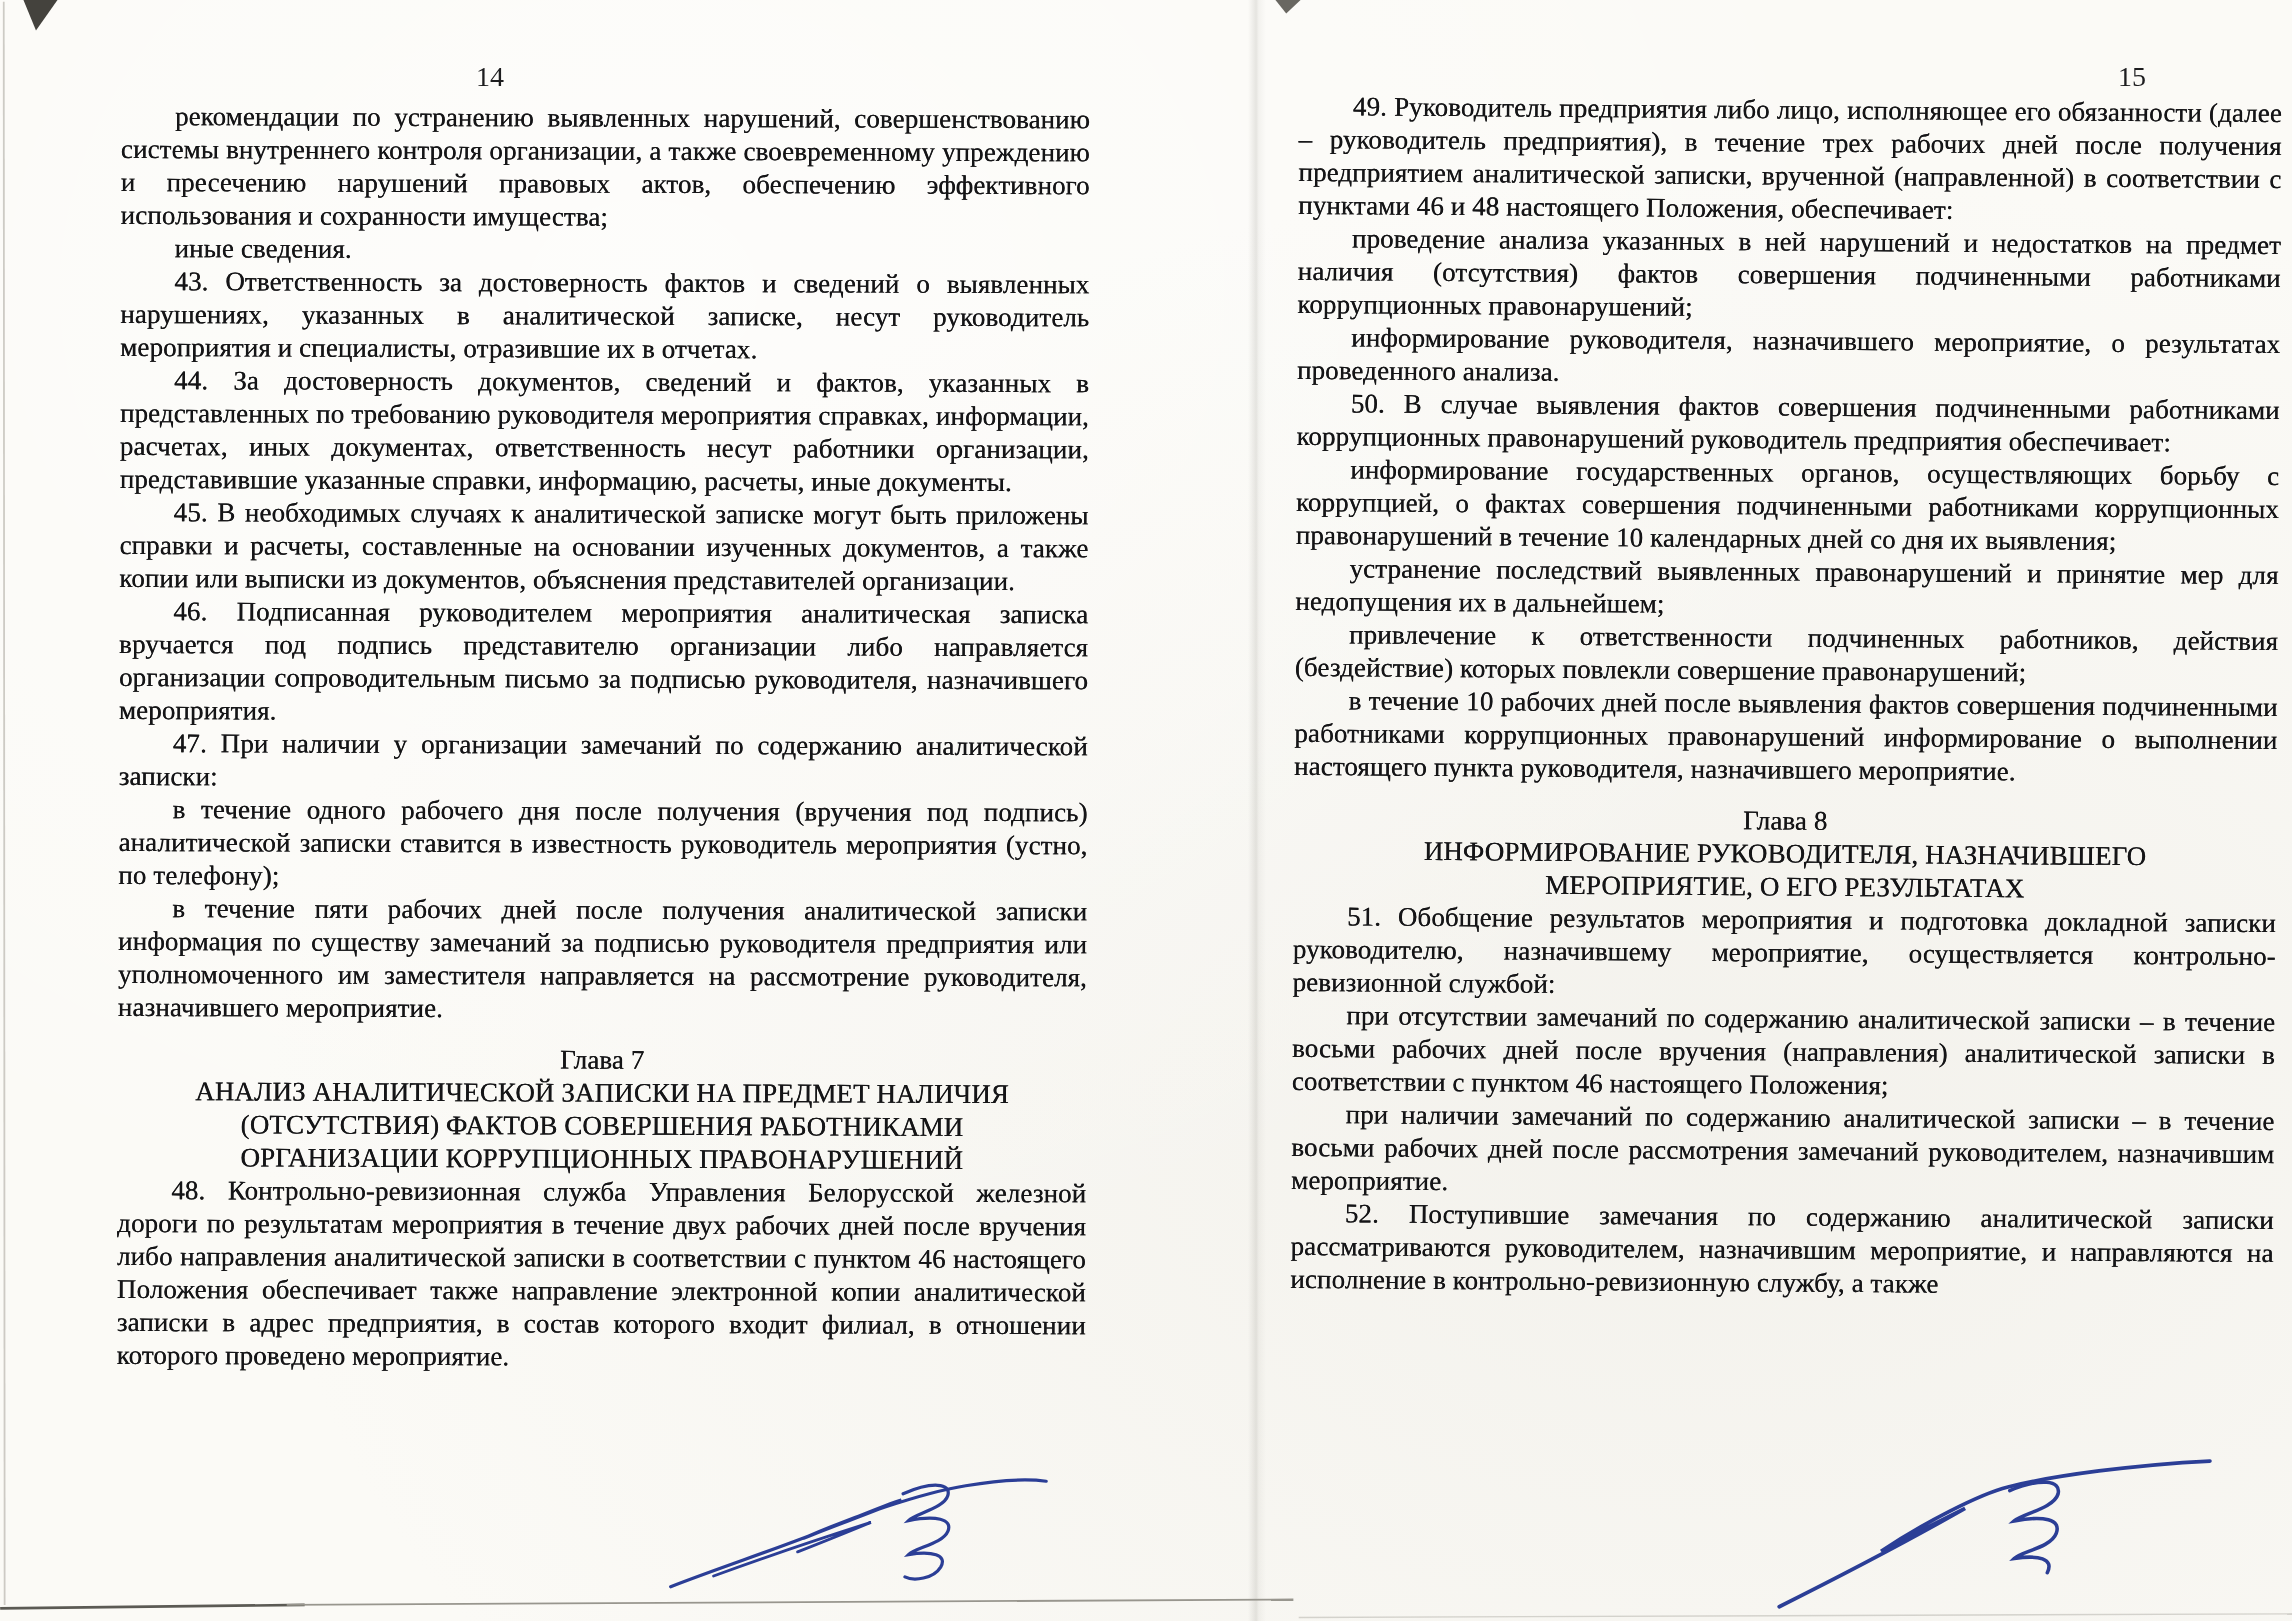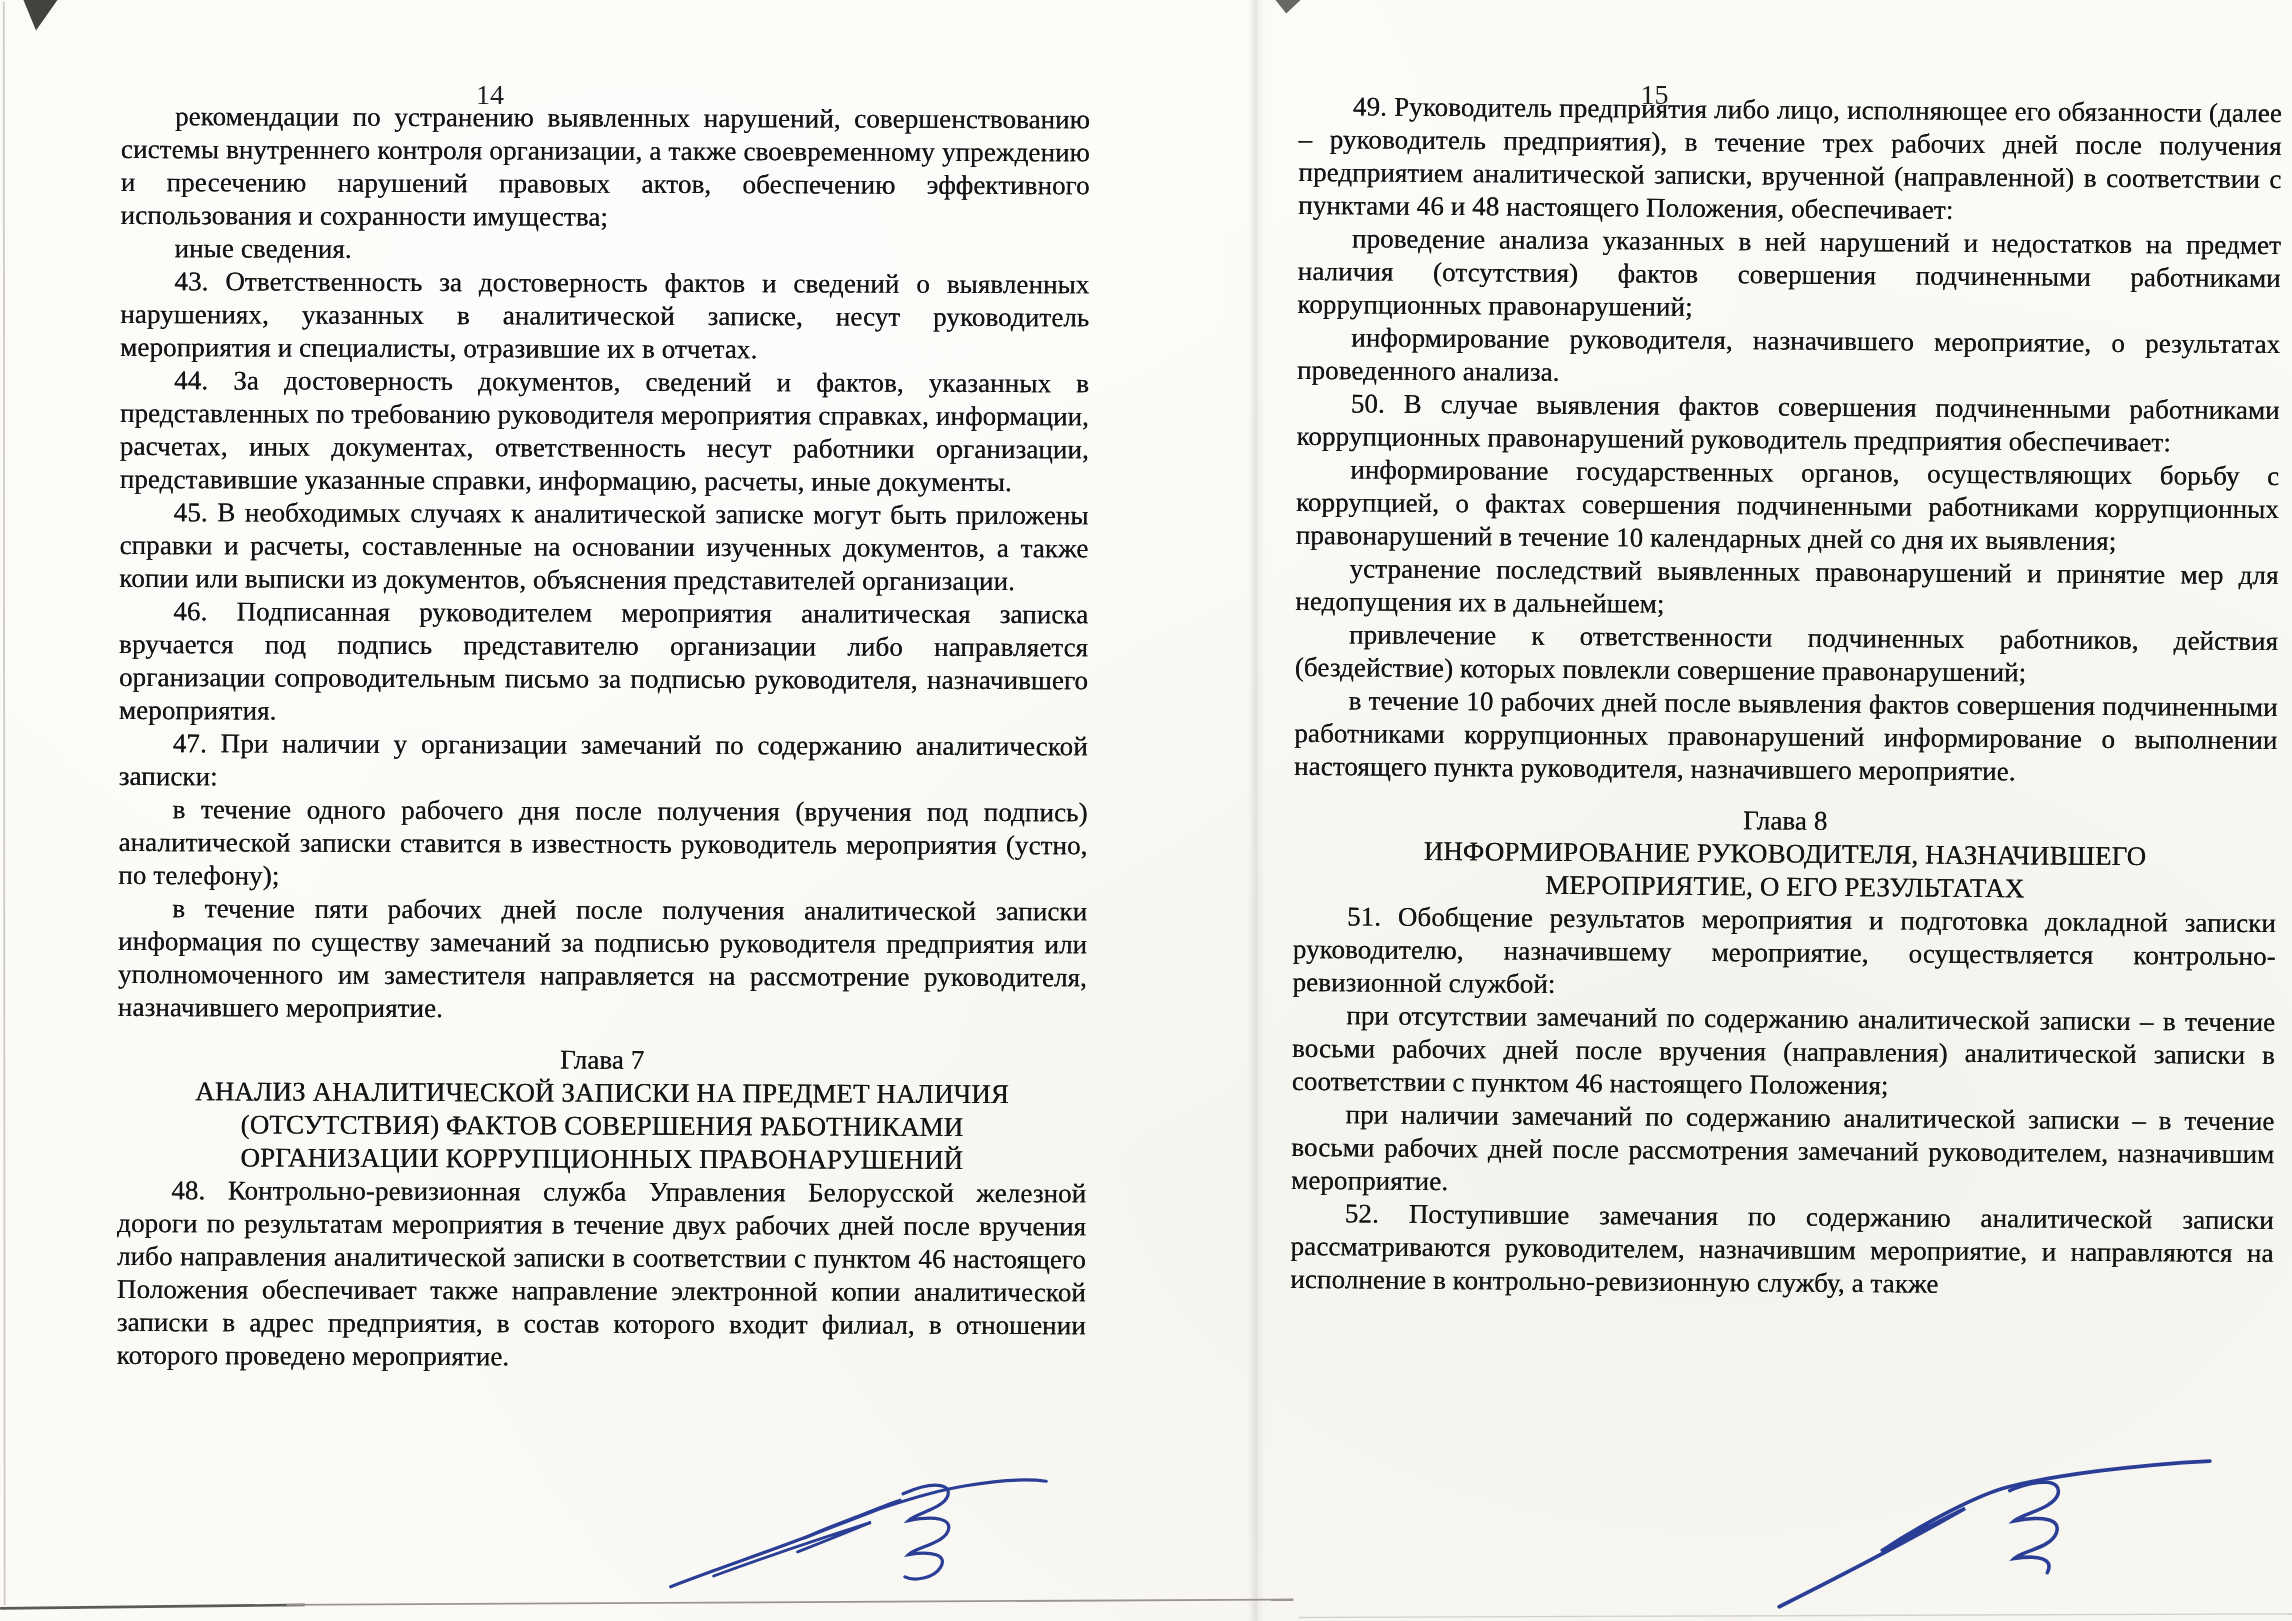--- a/index.html
+++ b/index.html
@@ -15,24 +15,23 @@
       radial-gradient(ellipse at 75% 70%, rgba(235,233,226,.5), rgba(255,255,255,0) 60%),
       #fbfaf6;
   }
   .page { position:absolute; top:0; height:1621px; }
   .page-left  { left:5.4px;    width:1250px; }
   .page-right { left:1265px; width:1028px; }
 
   .page-number {
     position:absolute; top:61px; font-size:28px; color:#1d1d1f;
     text-align:center;
-    margin-top:18px;
   }
   .page-left  .page-number { left:115px; width:969px; transform:translateX(-115px); }
-  .page-right .page-number { left:34px;  width:983px; transform:translateX(-136px); }
+  .page-right .page-number { left:34px;  width:983px; transform:translateX(-136px);text-align:right; }
 
   .page-body {
     position:absolute; font-size:27px; line-height:33px; color:#151517;
     text-align:justify; letter-spacing:0.1px;
     text-shadow:0.3px 0 0 currentColor;
   }
   .page-left  .page-body { left:116px; top:100px; width:969px; transform:rotate(.2deg);  transform-origin:top left; }
   .page-right .page-body { left:34px;  top:90px; width:983px; transform:rotate(.42deg); transform-origin:top left; }
 
   .block.paragraph { text-indent:54px; }

